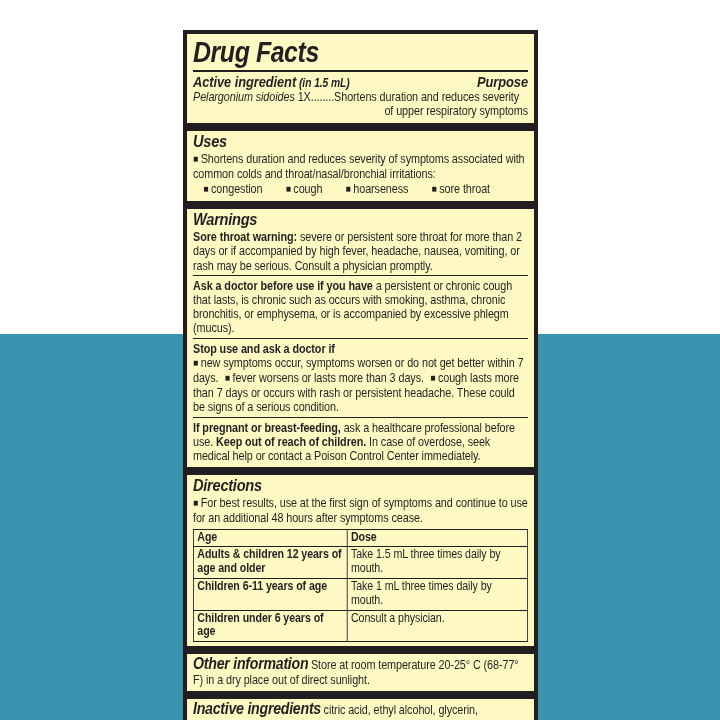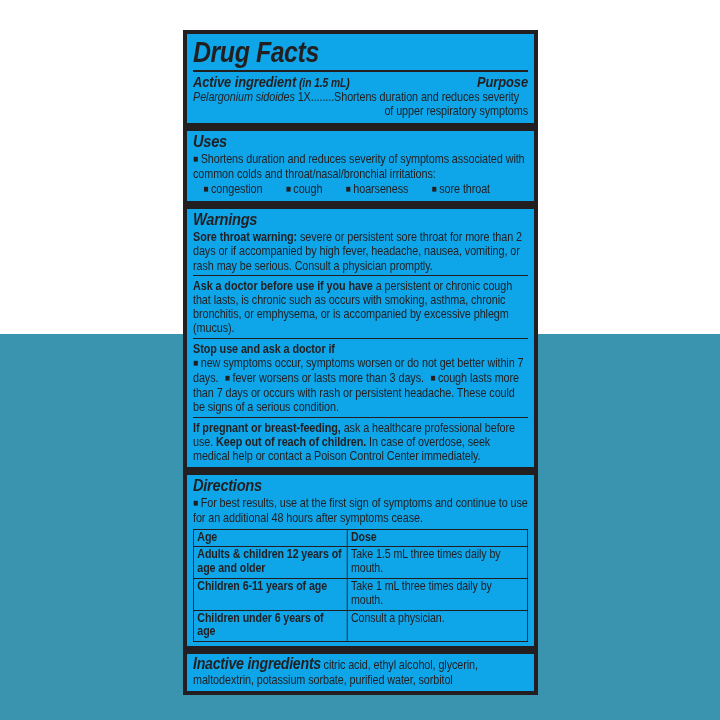--- a/index.html
+++ b/index.html
@@ -11,21 +11,21 @@
     color:#231f20;
   }
   .teal-band {
     position:absolute; left:0; top:334px; width:720px; height:386px;
     background:#3a94b0;
   }
   .label {
     position:absolute; left:183px; top:30px; width:355px;
   }
   .section {
-    background:#0ea5e9;
+    background:#fef9c3;
     border:4px solid #231f20;
     width:355px;
     overflow:hidden;
   }
   
   .cx {
     width:404px;
     transform:scaleX(0.859);
     transform-origin:0 0;
     padding:2px 7px 4px 7px;
@@ -149,20 +149,25 @@
         </tr>
         <tr>
           <td class="age">Children under 6 years of age</td>
           <td>Consult a physician.</td>
         </tr>
       </tbody>
         </table>
     </div>
   </div>
 
+  <div class="section">
+    <div class="cx inline-para">
+      <span class="inline-head">Other information</span><span>Store at room temperature 20-25° C (68-77° F) in a dry place out of direct sunlight.</span>
+    </div>
+  </div>
 
   <div class="section">
     <div class="cx inline-para">
       <span class="inline-head">Inactive ingredients</span><span>citric acid, ethyl alcohol, glycerin, maltodextrin, potassium sorbate, purified water, sorbitol</span>
     </div>
   </div>
 
 </div>
 
 </body></html>

